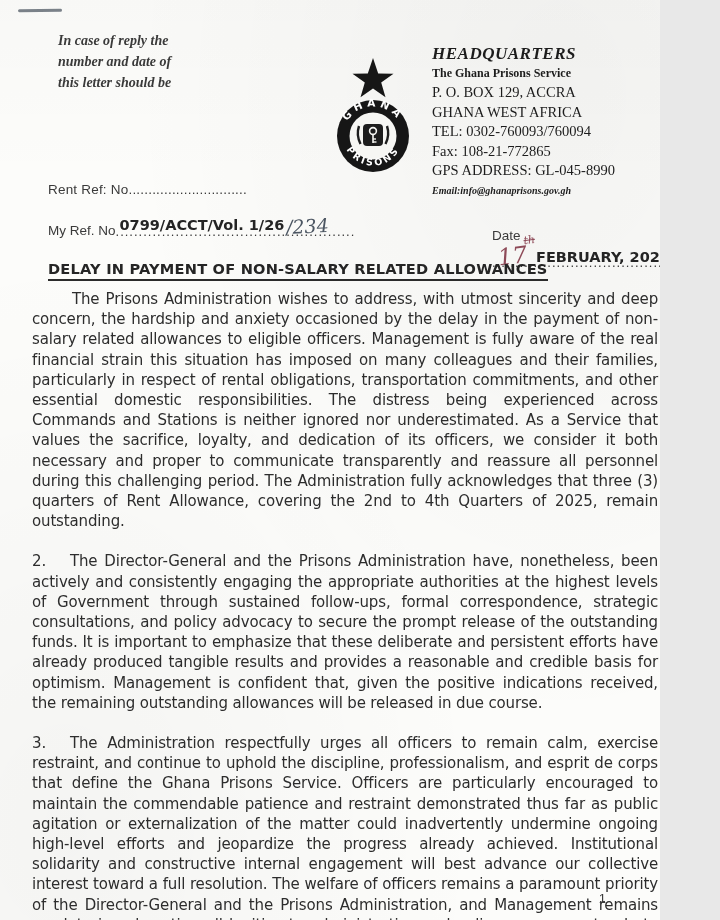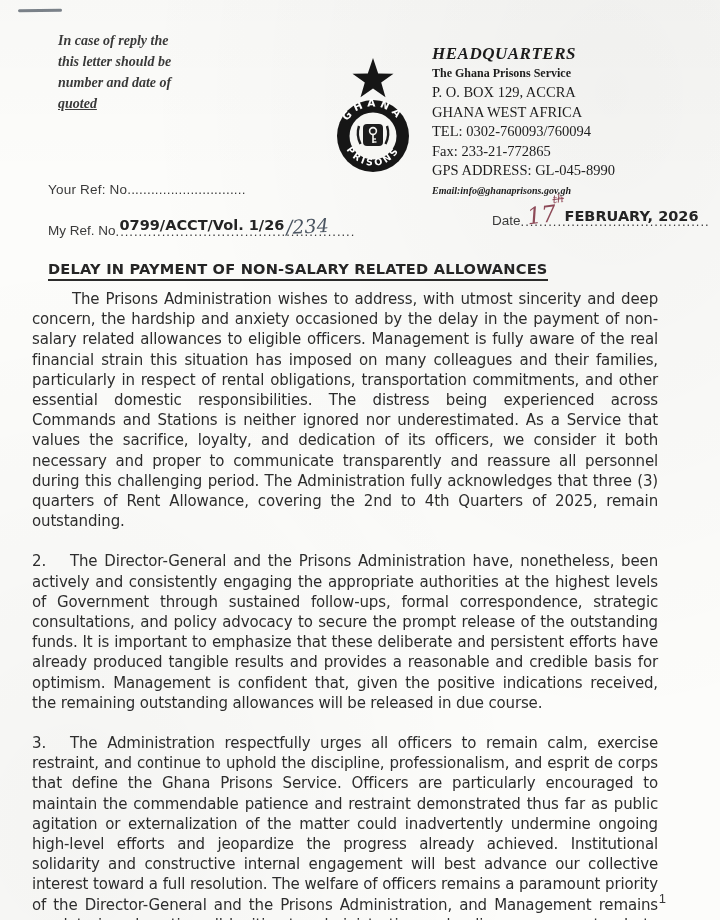--- a/index.html
+++ b/index.html
@@ -1,17 +1,17 @@
 <!DOCTYPE html>
 <html><head>
 <meta charset="utf-8">
 <style>
   html,body{margin:0;padding:0;background:#e8e8e8;}
   .page{
-    position:relative;width:720px;height:920px;overflow:hidden;
+    position:relative;width:660px;height:920px;overflow:hidden;
     background:#fcfcfa;
     background-image:
       radial-gradient(ellipse at 85% 10%, rgba(0,0,0,0.035), transparent 55%),
       radial-gradient(ellipse at 10% 90%, rgba(0,0,0,0.03), transparent 50%),
       linear-gradient(180deg, rgba(0,0,0,0.015), rgba(0,0,0,0) 20%);
     font-family:"Liberation Sans", sans-serif;color:#2b2b2b;
   }
   .corner-mark{position:absolute;left:18px;top:9px;width:44px;height:3px;
     background:#5a636d;opacity:.8;border-radius:2px;transform:rotate(-.5deg);}
   
@@ -33,21 +33,21 @@
   .ref-my{position:absolute;left:48px;top:214px;font-size:13.5px;color:#3a3a3a;}
   .ref-label{vertical-align:bottom;display:inline-block;padding-bottom:2px;}
   .ref-fill{position:relative;display:inline-block;width:238px;height:26px;vertical-align:bottom;}
   .ref-fill .dots{position:absolute;left:0;bottom:1px;width:100%;overflow:hidden;
     white-space:nowrap;font-size:13px;letter-spacing:1px;color:#3a3a3a;}
   .ref-typed{position:absolute;left:4px;bottom:6px;white-space:nowrap;
     font-family:"DejaVu Sans", sans-serif;font-weight:bold;font-size:14.5px;color:#242424;}
   .hand-ink{font-family:"DejaVu Serif", serif;font-style:italic;font-weight:normal;
     color:#4c5662;font-size:19px;display:inline-block;transform:rotate(-3deg);
     position:relative;top:3px;margin-left:2px;}
-  .date-block{position:absolute;left:492px;top:204px;font-size:13.5px;color:#3a3a3a;}
+  .date-block{position:absolute;left:492px;top:228px;font-size:13.5px;color:#3a3a3a;}
   .date-fill{width:188px;}
   .date-typed{left:44px;text-align:right;}
   .hand-red{position:absolute;left:6px;bottom:4px;font-family:"DejaVu Serif", serif;
     font-style:italic;color:#8e4a58;font-size:23px;transform:rotate(-7deg);line-height:1;}
   .hand-red sup{font-size:11px;position:relative;top:-9px;left:-2px;text-decoration:line-through;}
   
   .subject{position:absolute;left:48px;top:260px;
     font-family:"DejaVu Sans", sans-serif;font-weight:bold;font-size:14.6px;
     letter-spacing:.2px;color:#252525;border-bottom:2px solid #2b2b2b;padding-bottom:2px;}
   
@@ -62,23 +62,22 @@
 </style>
 </head>
 <body>
 
 <div class="page">
 
   <div class="corner-mark"></div>
 
   <div class="reply-note">
     <div>In case of reply the</div>
+    <div>number and date of</div>
     <div>this letter should be</div>
-    <div>number and date of</div>
-    <div class="u">quoted</div>
   </div>
 
   <div class="crest">
     <svg width="90" height="130" viewBox="0 0 90 130">
       <polygon points="45,6 50.2,21.5 65.5,21.8 53.2,30.5 57.5,45.2 45,36.5 32.5,45.2 36.8,30.5 24.5,21.8 39.8,21.5" fill="#161616"></polygon>
       <circle cx="45" cy="84" r="36" fill="#161616"></circle>
       <circle cx="45" cy="84" r="23.5" fill="#f6f6f3"></circle>
       <defs>
         <path id="arcTop" d="M 15.5 84 A 29.5 29.5 0 0 1 74.5 84"></path>
         <path id="arcBot" d="M 15.5 84 A 29.5 29.5 0 0 0 74.5 84"></path>
@@ -100,27 +99,27 @@
       </g>
     </svg>
   </div>
 
   <div class="letterhead">
     <div class="lh-hq">HEADQUARTERS</div>
     <div class="lh-org">The Ghana Prisons Service</div>
     <div class="lh-line">P. O. BOX 129, ACCRA</div>
     <div class="lh-line">GHANA WEST AFRICA</div>
     <div class="lh-line">TEL: 0302-760093/760094</div>
-    <div class="lh-line">Fax: 233-21-772865</div>
+    <div class="lh-line">Fax: 108-21-772865</div>
     <div class="lh-line">GPS ADDRESS: GL-045-8990</div>
     <div class="lh-email">Email:info@ghanaprisons.gov.gh</div>
   </div>
 
   <div class="ref-your">
-    <span>Your Ref: No</span><span>..............................</span>
+    <span>Rent Ref: No</span><span>..............................</span>
   </div>
 
   <div class="ref-my">
     <span class="ref-label">My Ref. No</span><span class="ref-fill">
       <span class="dots">............................................................</span>
       <span class="ref-typed"><span>0799/ACCT/Vol. 1/26</span><span class="hand-ink">/234</span></span>
     </span>
   </div>
 
   <div class="date-block">

